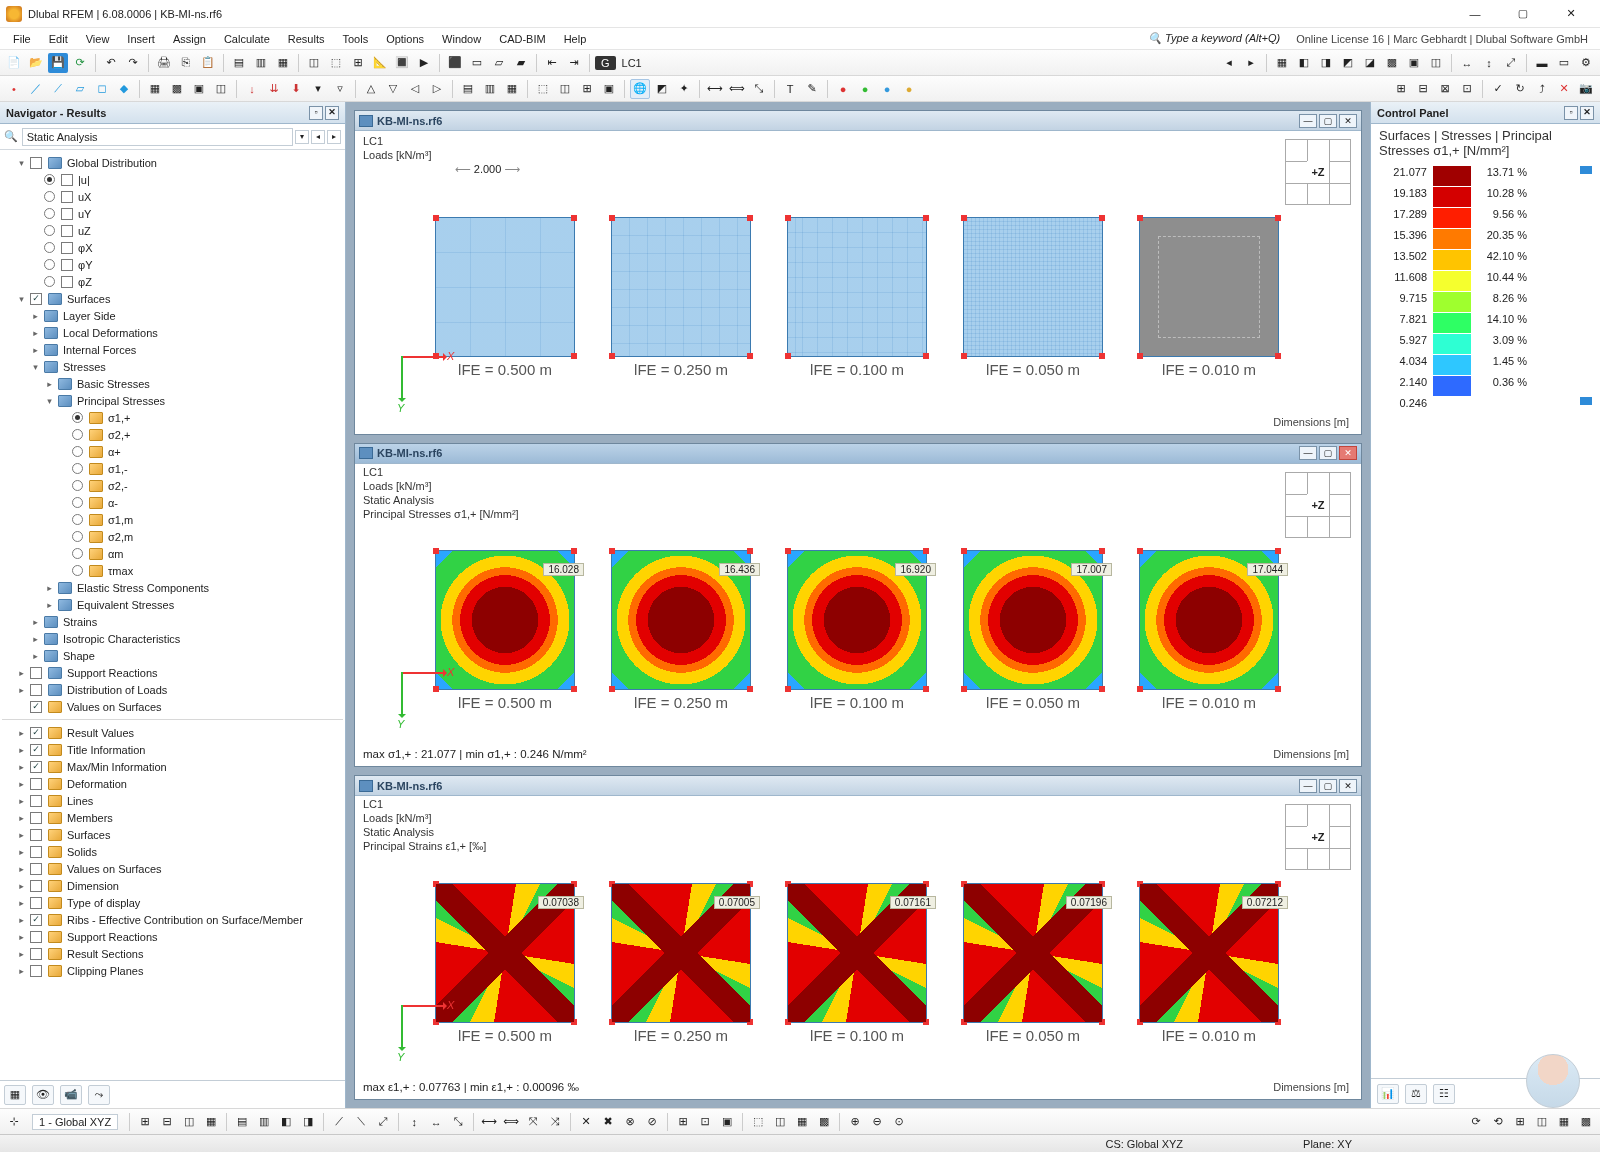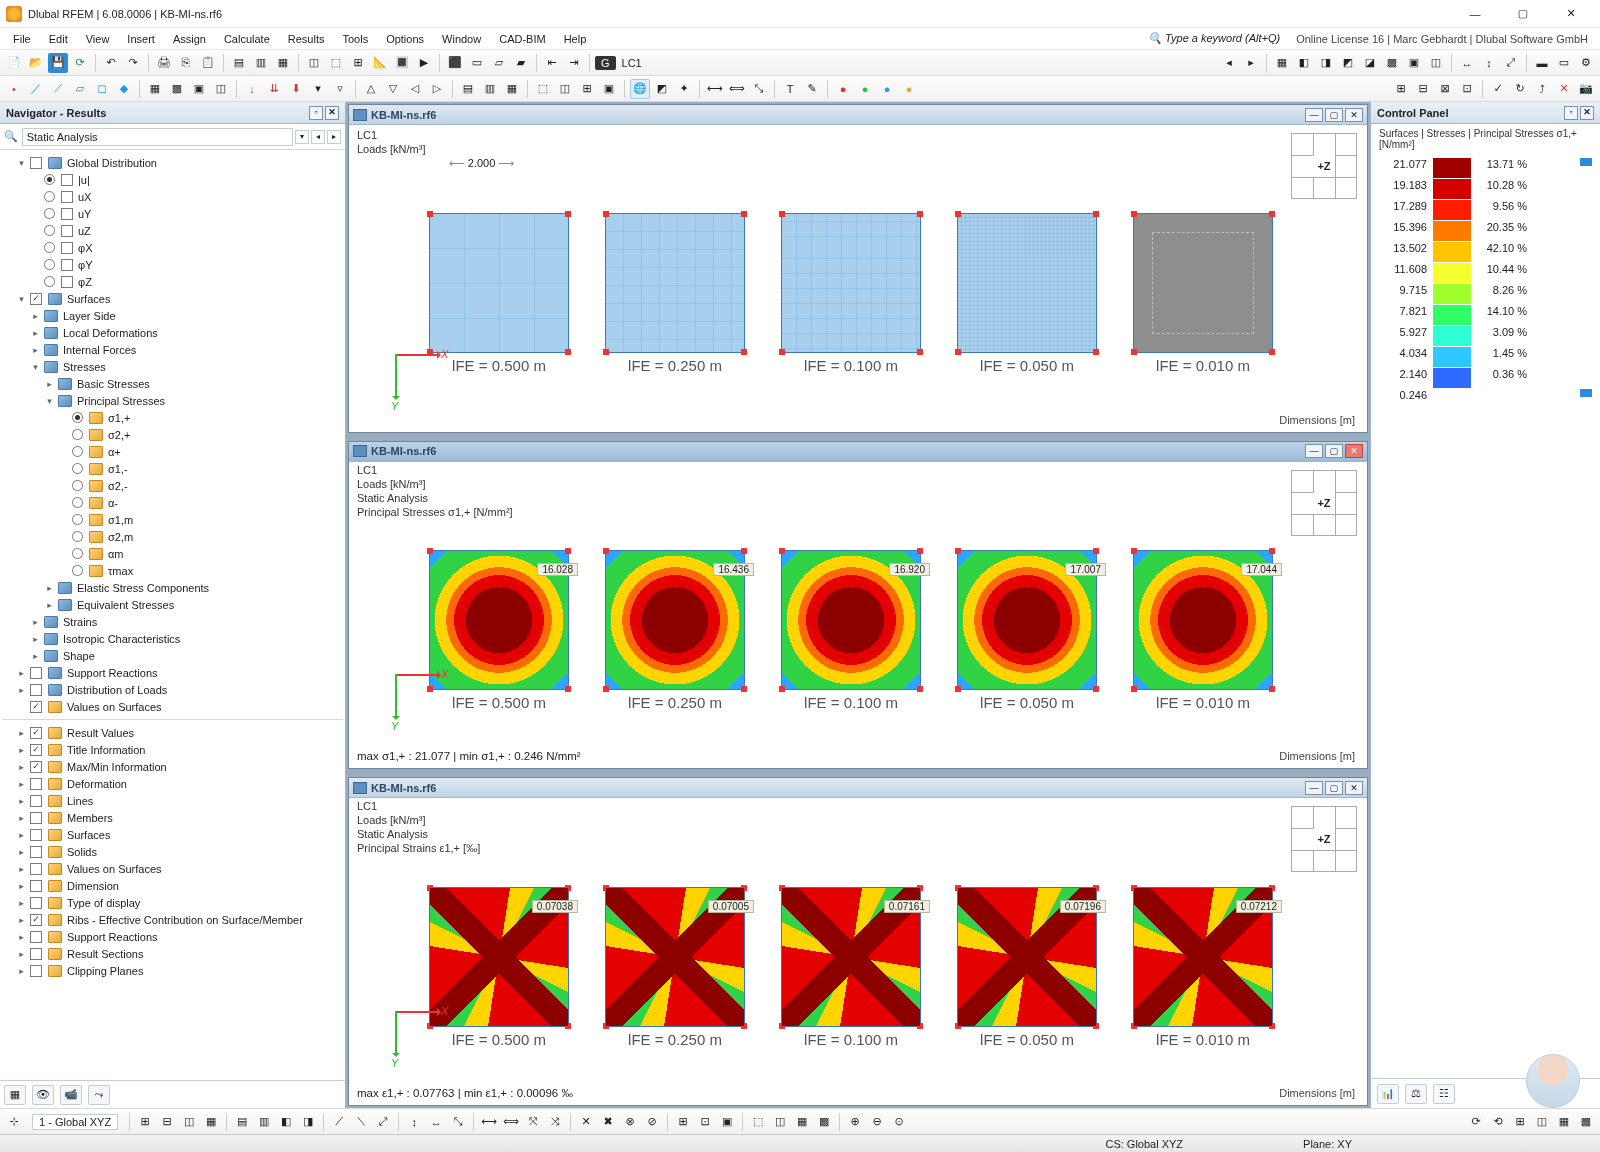--- a/index.html
+++ b/index.html
@@ -33,21 +33,21 @@
 .ck.on::after{content:"✓";color:#244}
 .rd{width:11px;height:11px;border:1px solid #7a7a7a;border-radius:50%;margin:0 3px;display:flex;align-items:center;justify-content:center}
 .rd.on::after{content:"";width:5px;height:5px;border-radius:50%;background:#333}
 .ic{width:14px;height:12px;margin:0 3px;background:linear-gradient(135deg,#8fb9e0,#5d8fbf);border:1px solid #4a7aa6;border-radius:1px}
 .ic.y{background:linear-gradient(135deg,#ffd27a,#e8a93a);border-color:#c28a1d}
 .lbl{padding-left:2px}
 .ind1{padding-left:14px}.ind2{padding-left:28px}.ind3{padding-left:42px}.ind4{padding-left:56px}
 .treesep{height:1px;background:#d8d8d8;margin:4px 0}
 .navfoot{height:28px;border-top:1px solid #c3cdd6;display:flex;align-items:center;padding:0 4px;gap:6px}
 .nficon{width:22px;height:20px;border:1px solid #c3cdd6;border-radius:2px;display:flex;align-items:center;justify-content:center;background:#f5f8fb}
-.views{flex:1;display:flex;flex-direction:column;background:#9aadbf;padding:2px;gap:8px}
+.views{flex:1;display:flex;flex-direction:column;background:#9aadbf;padding:8px;gap:8px}
 .view{flex:1;background:#fff;border:1px solid #6e879d;display:flex;flex-direction:column;min-height:0}
 .viewhdr{height:20px;background:linear-gradient(#dfe9f2,#c2d3e3);border-bottom:1px solid #9fb7cc;display:flex;align-items:center;padding:0 4px}
 .viewhdr.active{background:linear-gradient(#bcd3e8,#9cbad6)}
 .vhic{width:14px;height:12px;background:#5d8fbf;border:1px solid #3a6a96;margin-right:4px}
 .vhname{font-weight:600;color:#2b4560}
 .vhbtns{margin-left:auto;display:flex;gap:2px}
 .vhbtn{width:18px;height:14px;border:1px solid #7a92a8;background:#eef4fa;display:flex;align-items:center;justify-content:center;font-size:9px}
 .vhbtn.close{background:#e57a73;border-color:#c1453c;color:#fff}
 .viewbody{flex:1;position:relative;overflow:hidden;background:#fff}
 .vlabel{position:absolute;font-size:11px;color:#333}
@@ -89,21 +89,21 @@
 .statline{position:absolute;left:8px;bottom:6px;font-size:11.5px}
 .axis{position:absolute;left:46px;bottom:28px}
 .axis .xy{position:relative;width:50px;height:50px}
 .axis .ax{position:absolute;left:0;top:0;width:44px;height:2px;background:#e33}
 .axis .ax::after{content:"";position:absolute;right:-6px;top:-3px;border:4px solid transparent;border-left-color:#e33}
 .axis .ay{position:absolute;left:0;top:0;width:2px;height:44px;background:#3b3}
 .axis .ay::after{content:"";position:absolute;left:-3px;bottom:-6px;border:4px solid transparent;border-top-color:#3b3}
 .axis .lx{position:absolute;left:46px;top:-6px;color:#e33;font-style:italic}
 .axis .ly{position:absolute;left:-4px;top:46px;color:#3b3;font-style:italic}
 .ctrlpanel{width:230px;border-left:1px solid #9fb7cc;background:#fff;display:flex;flex-direction:column}
-.cpsub{padding:4px 8px;font-size:10px;color:#333}
+.cpsub{padding:4px 8px;font-size:13px;color:#333}
 .legend{padding:4px 8px}
 .lrow{display:flex;align-items:flex-start;height:21px}
 .lval{width:54px;text-align:right;padding-right:6px}
 .lsw{width:38px;height:20px}
 .lpct{width:56px;text-align:right;padding-left:12px}
 .lmk{width:12px;height:8px;margin-left:auto}
 .statusbar{height:18px;background:linear-gradient(#f3f3f3,#e6e6e6);border-top:1px solid #c8c8c8;display:flex;align-items:center;padding:0 8px;font-size:11px;color:#444}
 .statusbar .sp{margin-left:auto}
 .bottombar{height:26px;background:linear-gradient(#fdfdfd,#f1f1f1);border-top:1px solid #d8d8d8;display:flex;align-items:center;padding:0 4px;gap:2px}
 .csbox{border:1px solid #c3cdd6;padding:1px 6px;background:#fff;margin:0 6px}

